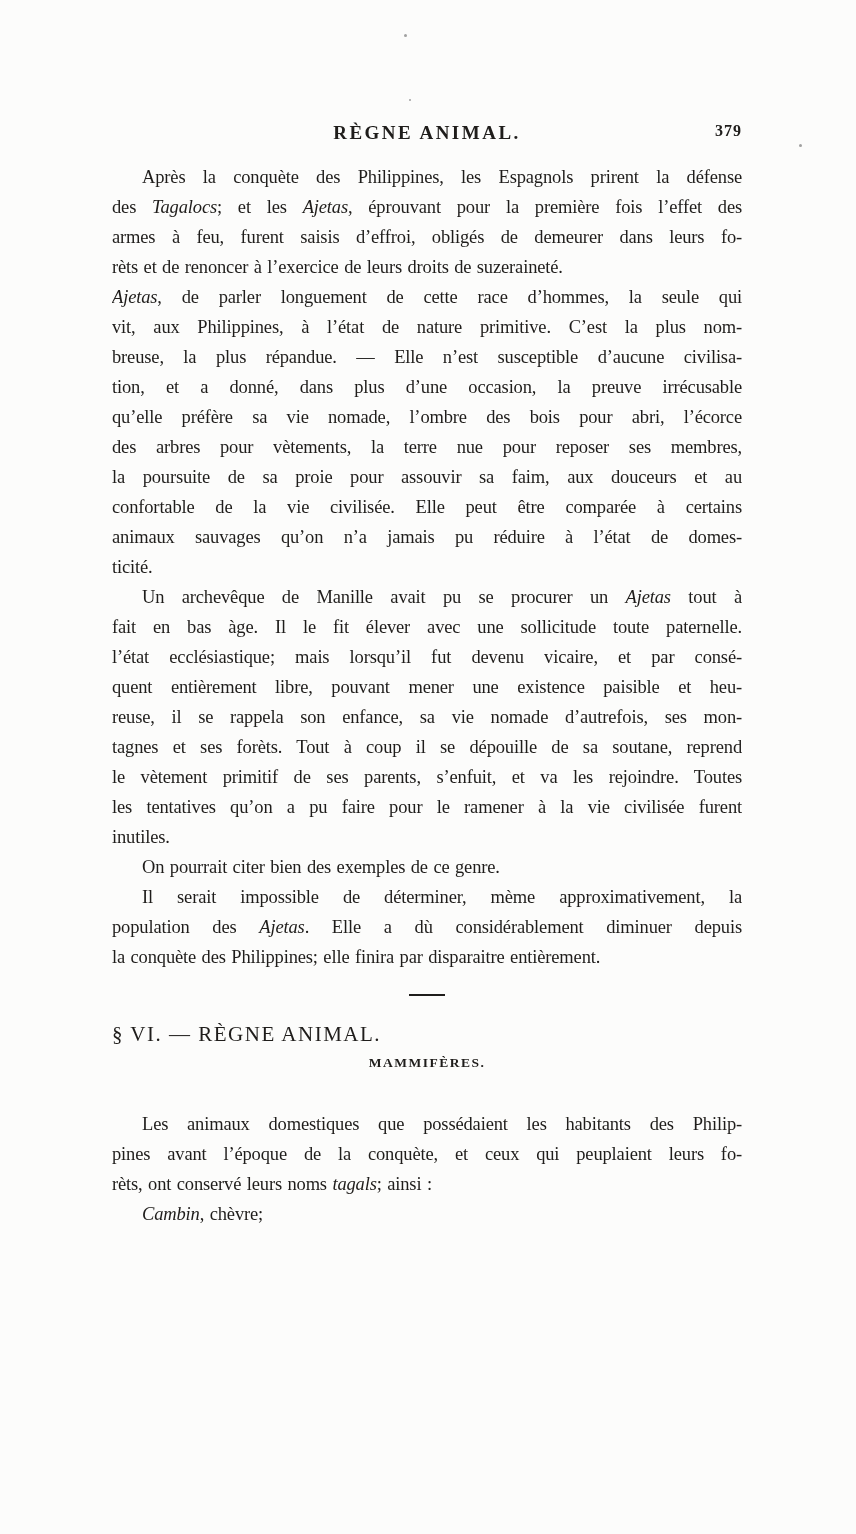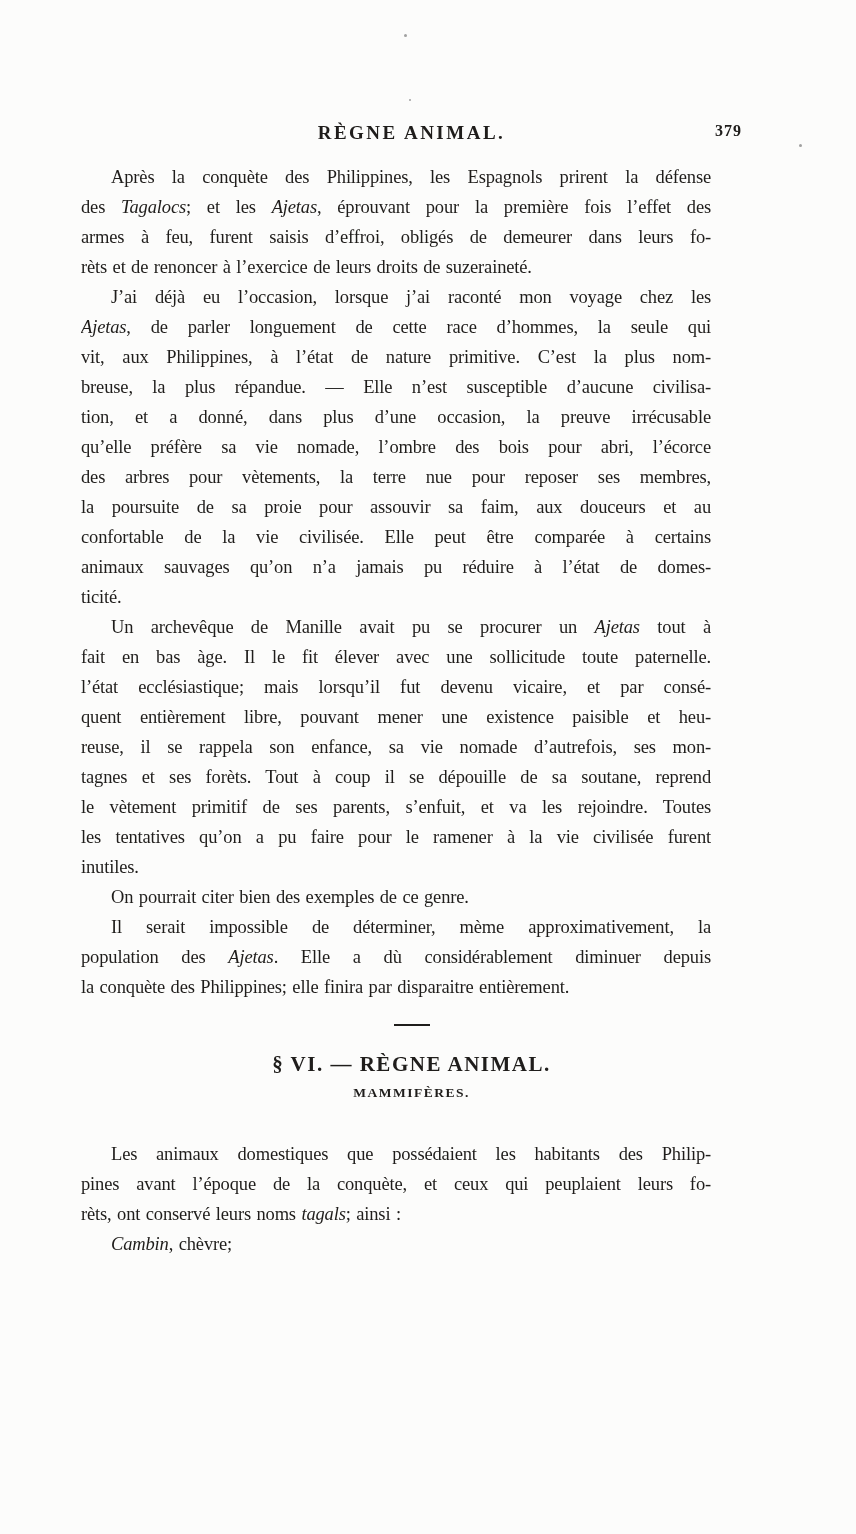--- a/index.html
+++ b/index.html
@@ -10,21 +10,21 @@
   html, body {
     width: 856px; height: 1534px;
     background: var(--paper);
     font-family: "Liberation Serif", "DejaVu Serif", serif;
     color: var(--ink);
     overflow: hidden;
   }
   .page {
     position: relative;
     width: 856px; height: 1534px;
-    padding: 122px 114px 0 81px;
+    padding: 122px 114px 0 112px;
   }
   
   .running-header {
     position: relative;
     height: 26px;
     margin-bottom: 14px;
   }
   .running-title {
     display: block;
     text-align: center;
@@ -58,23 +58,22 @@
   em { font-style: italic; }
   
   .divider {
     width: 36px;
     border-top: 2px solid var(--ink);
     margin: 22px auto 0 auto;
   }
   
   .section-heading {
     margin-top: 26px;
-    text-align: center;
     font-size: 21px;
-    font-weight: bold;
+    font-weight: normal;
     letter-spacing: 1.5px;
   }
   .section-subheading {
     margin-top: 8px;
     text-align: center;
     font-size: 13.5px;
     font-weight: bold;
     letter-spacing: 1.5px;
   }
   .content-bottom { margin-top: 38px; }
@@ -104,21 +103,20 @@
   </div>
 
   <div class="content" id="content-top">
       <div class="paragraph">
         <div class="line first"><span>Après la conquète des Philippines, les Espagnols prirent la défense</span></div>
         <div class="line"><span>des </span><em>Tagalocs</em><span>; et les </span><em>Ajetas</em><span>, éprouvant pour la première fois l’effet des</span></div>
         <div class="line"><span>armes à feu, furent saisis d’effroi, obligés de demeurer dans leurs fo-</span></div>
         <div class="line final"><span>rèts et de renoncer à l’exercice de leurs droits de suzeraineté.</span></div>
       </div>
       <div class="paragraph">
-        <div class="line first"><span>J’ai déjà eu l’occasion, lorsque j’ai raconté mon voyage chez les</span></div>
         <div class="line"><em>Ajetas</em><span>, de parler longuement de cette race d’hommes, la seule qui</span></div>
         <div class="line"><span>vit, aux Philippines, à l’état de nature primitive. C’est la plus nom-</span></div>
         <div class="line"><span>breuse, la plus répandue. — Elle n’est susceptible d’aucune civilisa-</span></div>
         <div class="line"><span>tion, et a donné, dans plus d’une occasion, la preuve irrécusable</span></div>
         <div class="line"><span>qu’elle préfère sa vie nomade, l’ombre des bois pour abri, l’écorce</span></div>
         <div class="line"><span>des arbres pour vètements, la terre nue pour reposer ses membres,</span></div>
         <div class="line"><span>la poursuite de sa proie pour assouvir sa faim, aux douceurs et au</span></div>
         <div class="line"><span>confortable de la vie civilisée. Elle peut être comparée à certains</span></div>
         <div class="line"><span>animaux sauvages qu’on n’a jamais pu réduire à l’état de domes-</span></div>
         <div class="line final"><span>ticité.</span></div>

